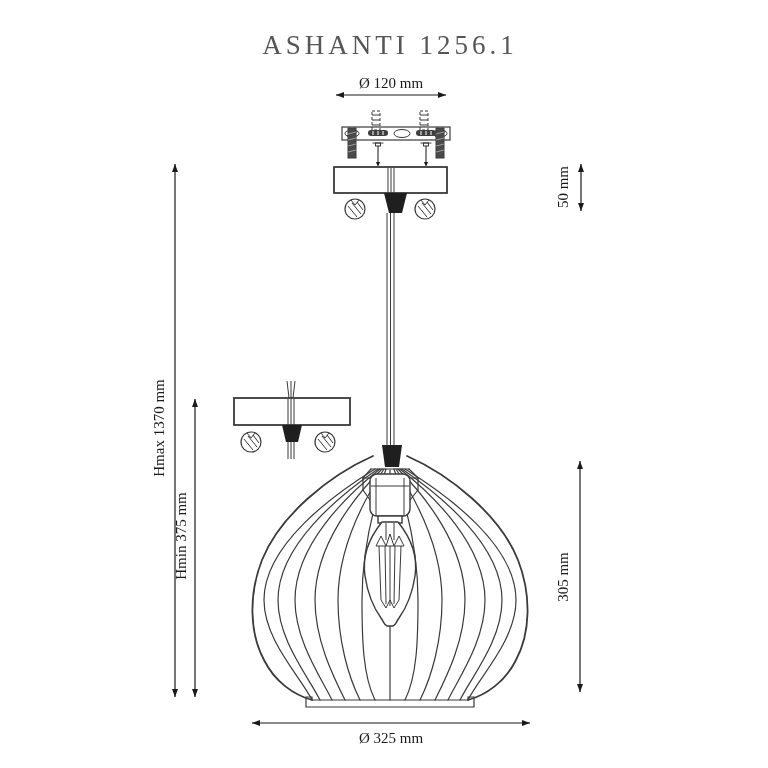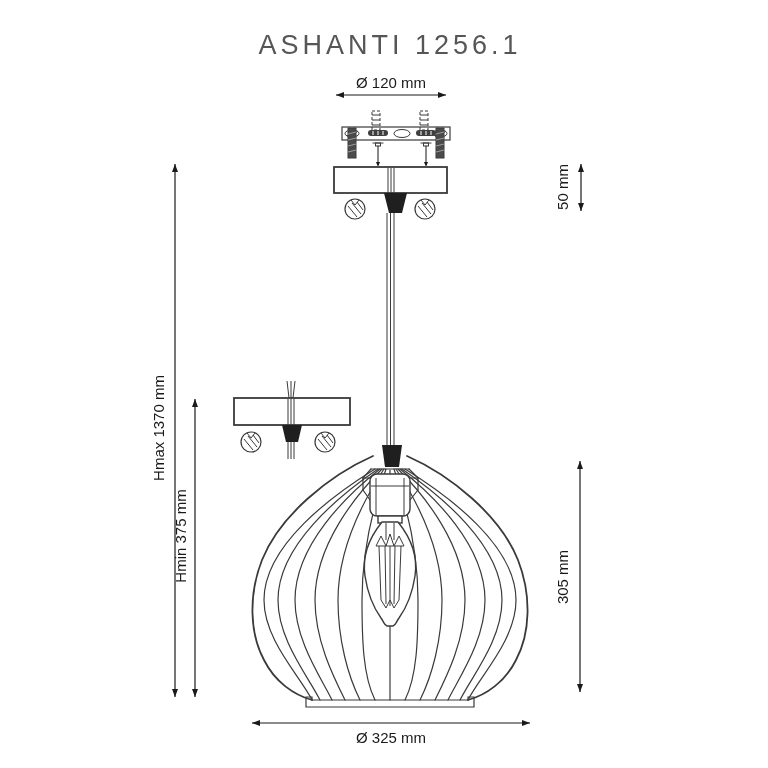--- a/index.html
+++ b/index.html
@@ -1,19 +1,19 @@
 <!DOCTYPE html>
 <html style="--bg: #ffffff; --line: #3a3a3a; --dim: #1a1a1a; --title: #565656; --grip: #1f1f1f;"><head>
 <meta charset="utf-8">
 <style>
   html,body{margin:0;padding:0;background:#fff;}
   .canvas{
     width:768px;height:768px;position:relative;overflow:hidden;
     background:var(--bg,#ffffff);
-    font-family:Liberation Sans, sans-serif;
+    font-family:Liberation Serif, serif;
   }
   svg{display:block}
   .ln{stroke:var(--line,#3a3a3a);fill:none;stroke-width:1.2px;stroke-linecap:round}
   .ln-b{stroke:var(--line,#3a3a3a);fill:none;stroke-width:1.8px;stroke-linecap:round}
   .ln-t{stroke:var(--line,#3a3a3a);fill:none;stroke-width:1px}
   .whitefill{fill:#ffffff;stroke:var(--line,#3a3a3a);stroke-width:1.4px}
   .darkfill{fill:var(--grip,#1f1f1f);stroke:none}
   .dimline{stroke:var(--dim,#1a1a1a);fill:none;stroke-width:1.2px}
   .mk{fill:var(--dim,#1a1a1a)}
   .t-title{font-size:27px;letter-spacing:4px;fill:var(--title,#565656);text-anchor:middle}

